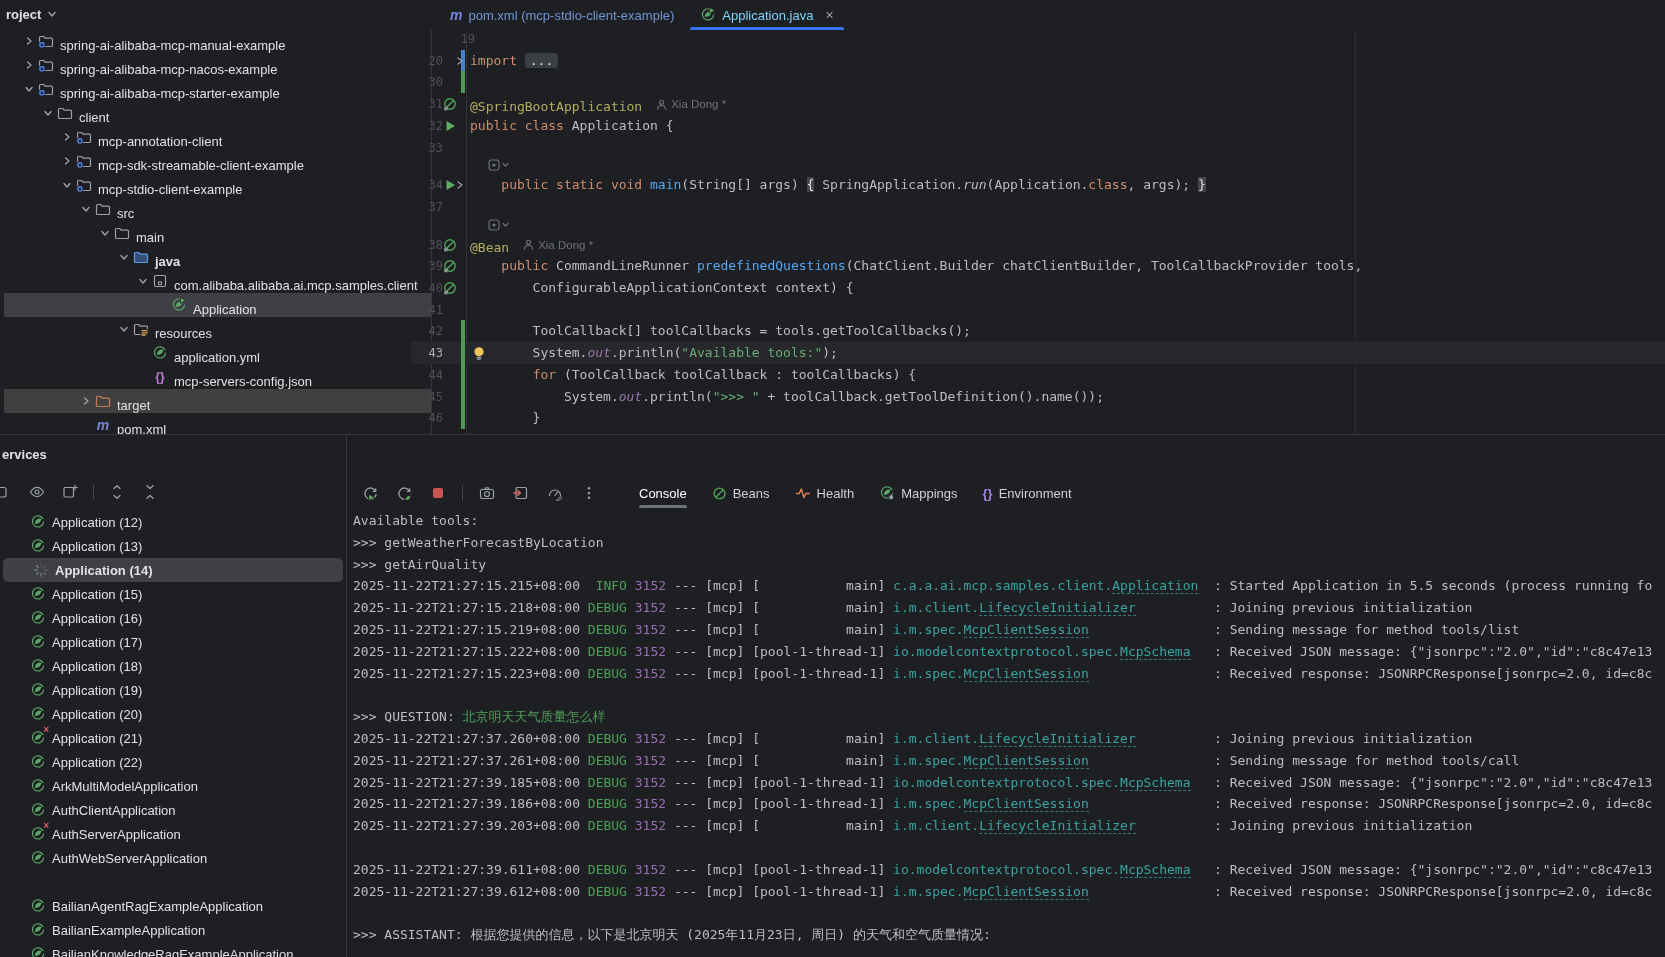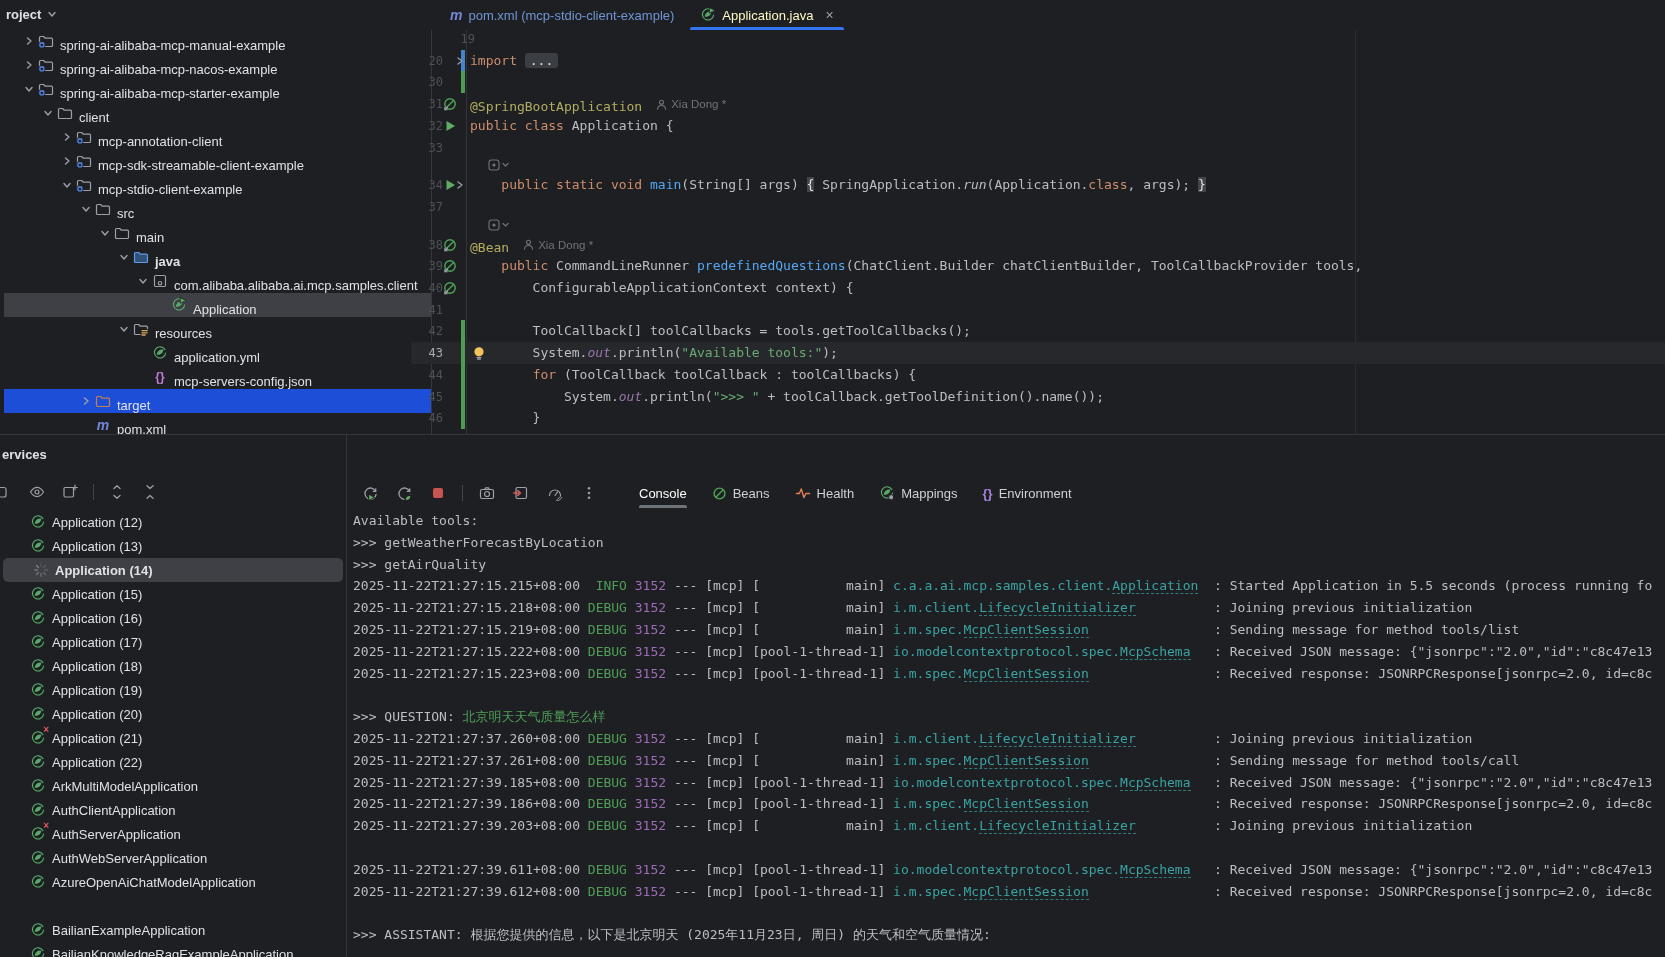--- a/index.html
+++ b/index.html
@@ -21,21 +21,21 @@
   .trow .lbl{white-space:nowrap;color:#DFE1E5;margin-top:9px;}
   .t-blue{color:#4D9BF5;}
   .t-orange{color:#C77D55;}
 
   
   #editor{position:absolute;left:411px;top:0;right:0;height:434px;overflow:hidden;}
   #tabbar{position:absolute;left:0;top:0;right:0;height:30px;display:flex;align-items:stretch;padding-left:26px;background:#1E1F22;z-index:5;}
   .etab{position:relative;display:flex;align-items:center;gap:6px;padding:0 13px;cursor:default;}
   .etab .tlbl{white-space:nowrap;}
   .etab.inactive .tlbl{color:#6F96D4;}
-  .etab.active .tlbl{color:#fef9c3;}
+  .etab.active .tlbl{color:#7dd3fc;}
   .etab .underline{position:absolute;left:3px;right:3px;bottom:0;height:3px;background:#3574F0;border-radius:2px 2px 0 0;}
   .etab .closex{color:#9DA0A8;font-size:14px;margin-left:6px;}
   .mvn{font-style:italic;font-weight:bold;color:#7486D8;font-size:14px;}
   #code{position:absolute;left:0;top:30px;right:0;bottom:0;overflow:hidden;}
   #gutsep{position:absolute;left:55px;top:0;bottom:0;width:1px;background:#313539;}
   #marginguide{position:absolute;left:944px;top:0;bottom:0;width:1px;background:#2B2D31;}
   .eline{position:absolute;left:0;right:0;height:22px;}
   .eline.cur{background:#26282C;}
   .lnum{position:absolute;left:0;width:32px;text-align:right;color:#4E5157;font-family:"DejaVu Sans Mono",monospace;font-size:12px;line-height:22px;}
   .cur .lnum{color:#A8ABB2;}
@@ -347,21 +347,21 @@
         </div>
         <div class="trow" style="top: 365px; padding-left: 131px;">
           <span class="chv"></span>
           <span class="tico">
             <span class="ico">
               <span class="jsonico">{}</span>
             </span>
           </span>
           <span class="lbl t-blue">mcp-servers-config.json</span>
         </div>
-        <div class="trow" style="top: 389px; padding-left: 74px; background: #1d4ed8;">
+        <div class="trow" style="top: 389px; padding-left: 74px; background: #404040;">
           <span class="chv">
             <span class="ico">
               <svg width="10" height="10" viewBox="0 0 10 10" fill="none" stroke-linecap="round" stroke-linejoin="round">
                 <polyline points="3.5,2 7,5 3.5,8" stroke="#9DA0A8" stroke-width="1.4"></polyline>
               </svg>
             </span>
           </span>
           <span class="tico">
             <span class="ico">
               <svg width="16" height="16" viewBox="0 0 16 16" fill="none" stroke-linecap="round" stroke-linejoin="round">
@@ -748,28 +748,28 @@
       </div>
       <div class="srow" style="top: 337px;">
         <span class="ico">
           <svg width="16" height="16" viewBox="0 0 16 16" fill="none" stroke-linecap="round" stroke-linejoin="round">
             <path d="M12.9 4.6A5.6 5.6 0 1 0 13.6 8" stroke="#59A869" stroke-width="1.2"></path>
             <path d="M4.7 9.8C5 6.2 7.6 4.2 11.3 4.5 11.1 8.2 8.4 10.2 4.7 9.8Z" fill="#59A869"></path>
           </svg>
         </span>
         <span class="slbl">AuthWebServerApplication</span>
       </div>
-      <div class="srow" style="top: 361px;">
-        <span class="ico">
-          <svg width="16" height="16" viewBox="0 0 16 16" fill="none" stroke-linecap="round" stroke-linejoin="round">
-            <path d="M12.9 4.6A5.6 5.6 0 1 0 13.6 8" stroke="#59A869" stroke-width="1.2"></path>
-            <path d="M4.7 9.8C5 6.2 7.6 4.2 11.3 4.5 11.1 8.2 8.4 10.2 4.7 9.8Z" fill="#59A869"></path>
-          </svg>
-        </span>
-        <span class="slbl">AzureOpenAiChatModelApplication</span>
+      <div class="srow" style="top: 385px;">
+        <span class="ico">
+          <svg width="16" height="16" viewBox="0 0 16 16" fill="none" stroke-linecap="round" stroke-linejoin="round">
+            <path d="M12.9 4.6A5.6 5.6 0 1 0 13.6 8" stroke="#59A869" stroke-width="1.2"></path>
+            <path d="M4.7 9.8C5 6.2 7.6 4.2 11.3 4.5 11.1 8.2 8.4 10.2 4.7 9.8Z" fill="#59A869"></path>
+          </svg>
+        </span>
+        <span class="slbl">BailianAgentRagExampleApplication</span>
       </div>
       <div class="srow" style="top: 409px;">
         <span class="ico">
           <svg width="16" height="16" viewBox="0 0 16 16" fill="none" stroke-linecap="round" stroke-linejoin="round">
             <path d="M12.9 4.6A5.6 5.6 0 1 0 13.6 8" stroke="#59A869" stroke-width="1.2"></path>
             <path d="M4.7 9.8C5 6.2 7.6 4.2 11.3 4.5 11.1 8.2 8.4 10.2 4.7 9.8Z" fill="#59A869"></path>
           </svg>
         </span>
         <span class="slbl">BailianExampleApplication</span>
       </div>

